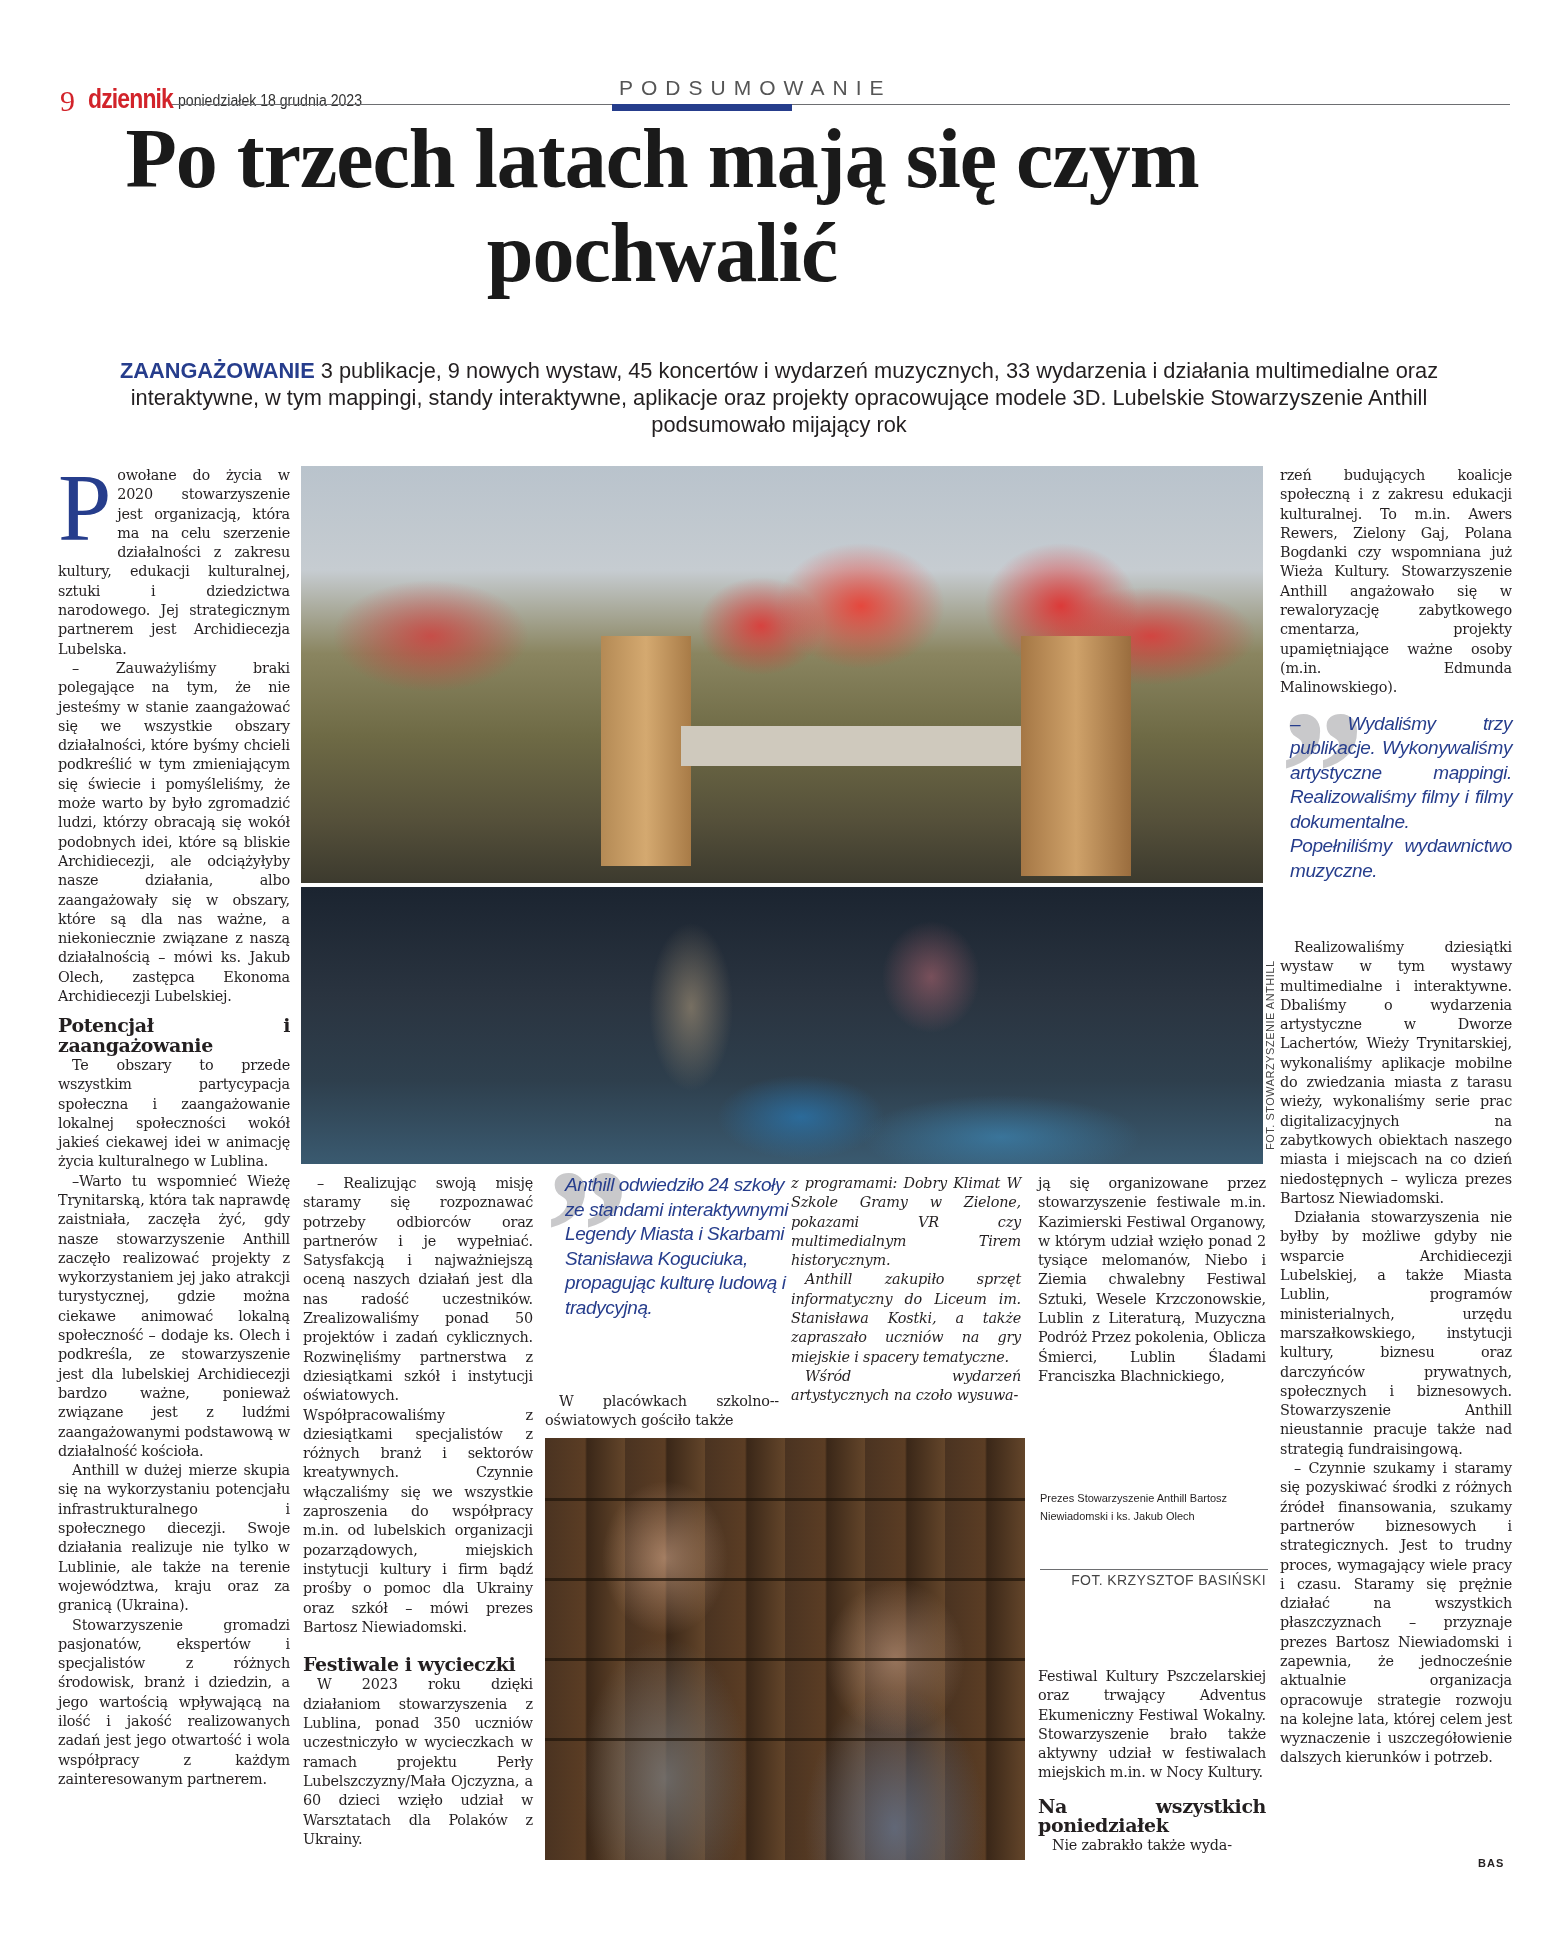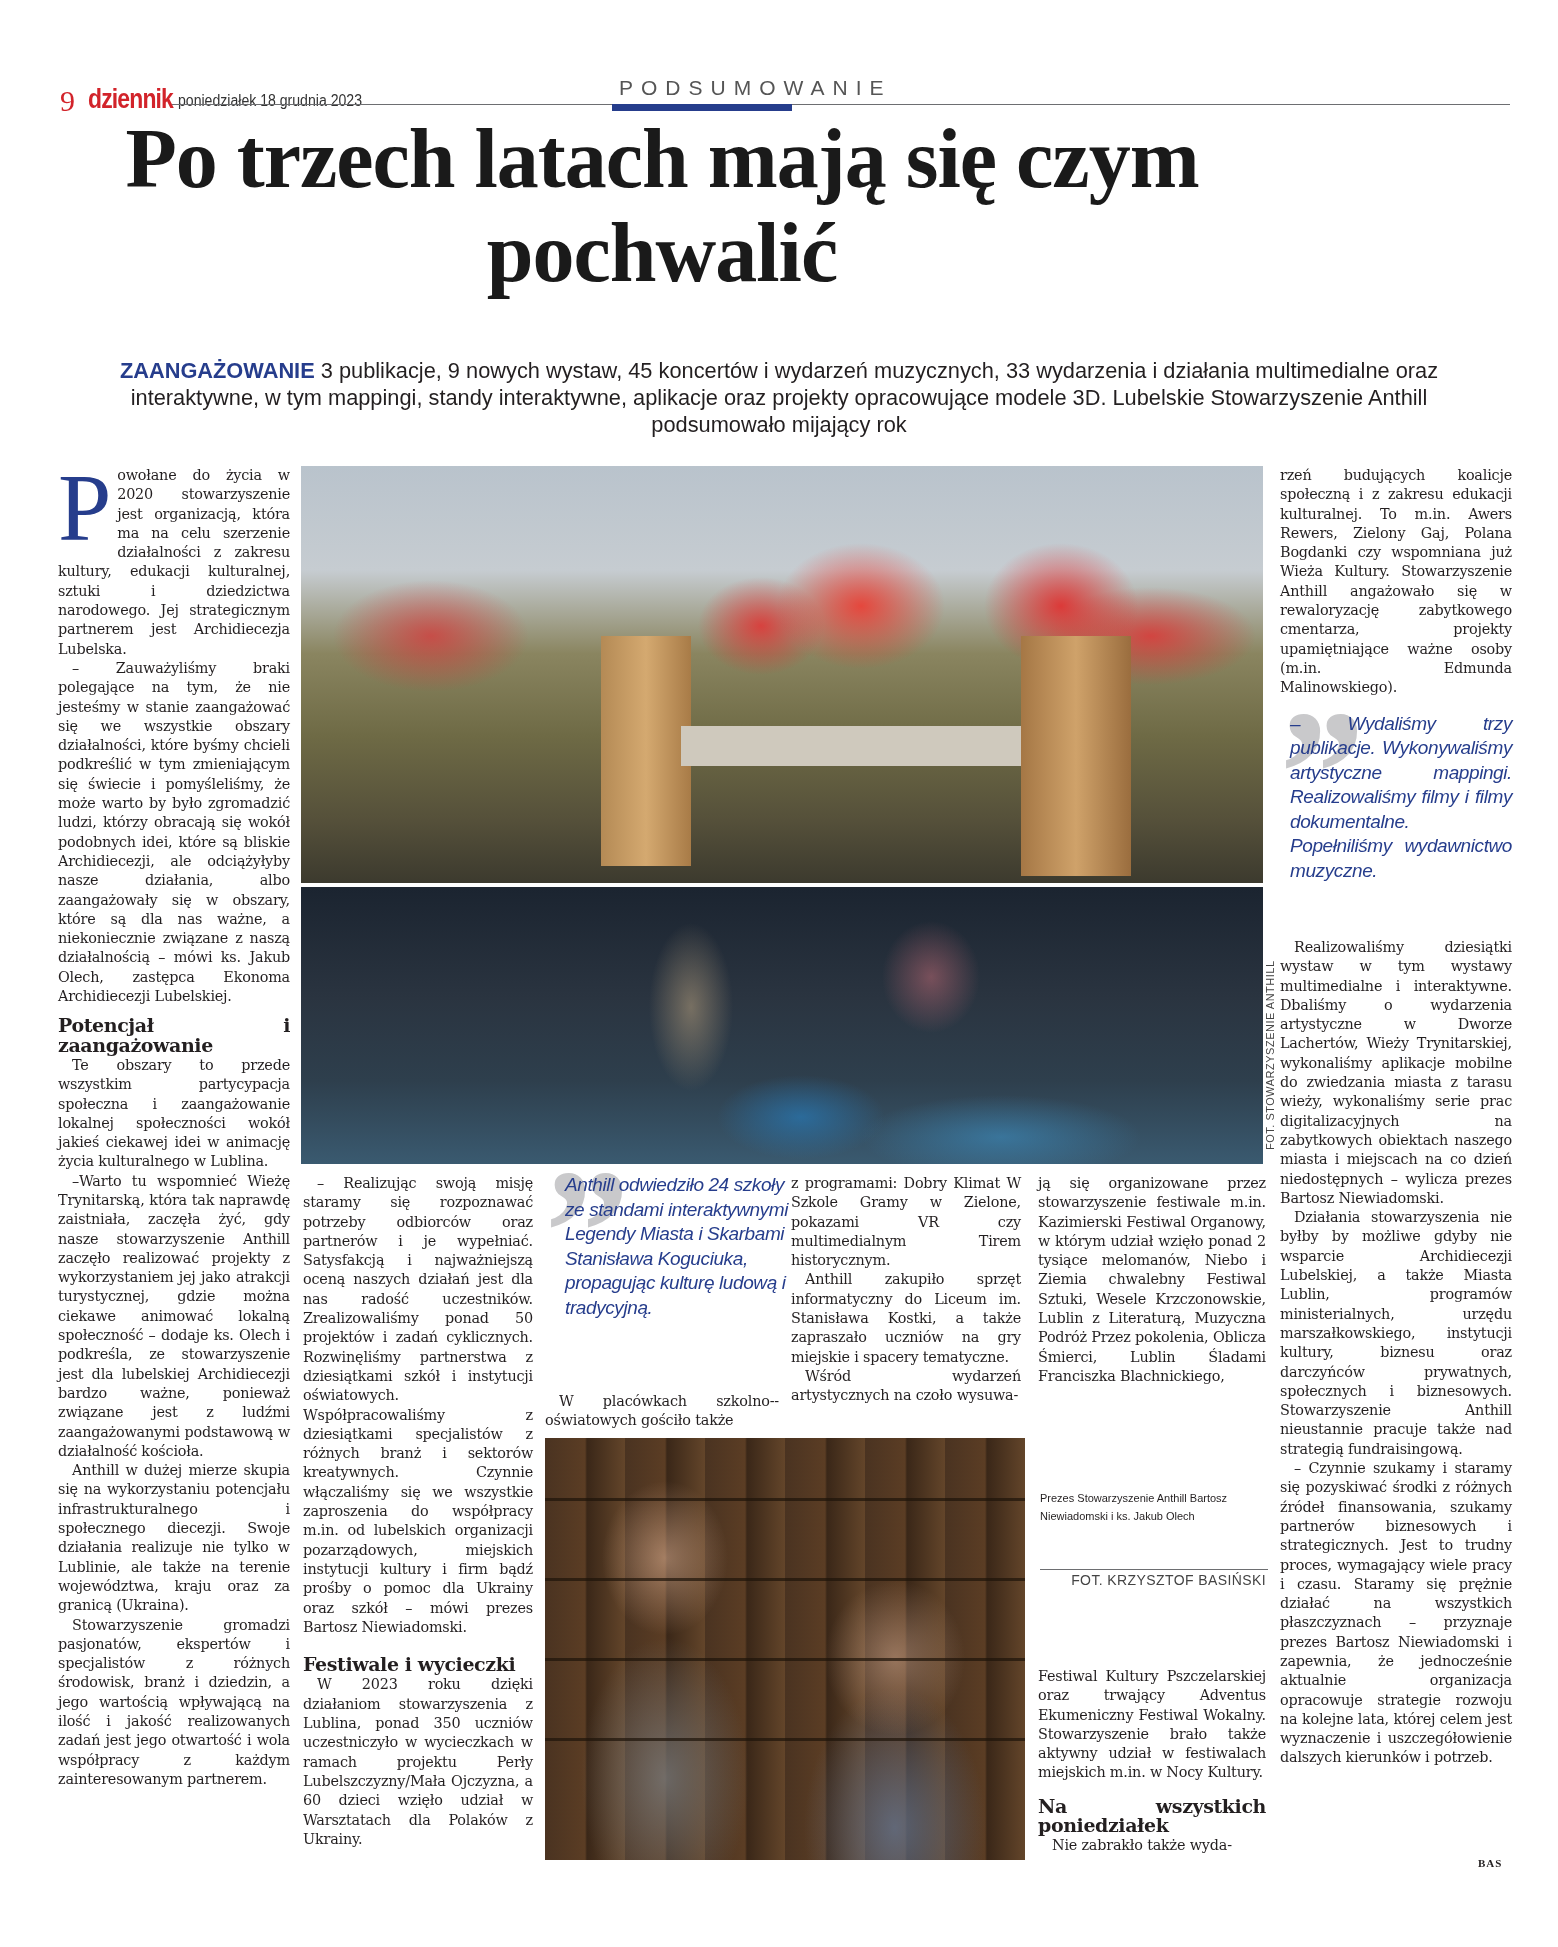--- a/index.html
+++ b/index.html
@@ -25,21 +25,21 @@
   .col { font-family: "DejaVu Serif", serif; font-size: 14.4px; line-height: 19.3px; color: #231f20; text-align: justify; letter-spacing: -0.2px; }
   .col p { text-indent: 14px; }
   .col p.noind { text-indent: 0; }
   .col h3 { font-family: "DejaVu Serif", serif; font-size: 19px; font-weight: bold; margin: 10px 0 1px 0; text-indent: 0; letter-spacing: -0.4px; }
   .dropcap { float: left; font-family: "Liberation Serif", serif; font-size: 96px; line-height: 76px; color: #263d8c; margin: 4px 6px 0 0; }
 
   .c1 { left: 58px; top: 466px; width: 232px; }
   .c2 { left: 303px; top: 1174px; width: 230px; }
   .c3a { left: 545px; top: 1173px; width: 244px; }
   .c3b { left: 545px; top: 1392px; width: 234px; }
-  .c4 { left: 791px; top: 1174px; width: 230px; }
+  .c4 { left: 791px; top: 1174px; width: 230px; font-style: italic; }
   .c5 { left: 1038px; top: 1174px; width: 228px; }
   .c5b { left: 1038px; top: 1667px; width: 228px; }
   .c6a { left: 1280px; top: 466px; width: 232px; }
   .c6b { left: 1280px; top: 938px; width: 232px; }
 
   
   .pq { font-family: "Liberation Sans", sans-serif; font-style: italic; color: #263d8c; font-size: 19px; line-height: 24.5px; letter-spacing: -0.4px; }
   .pq-mark { position: absolute; font-family: "Liberation Serif", serif; font-weight: bold; color: #c9c9cb; font-size: 180px; line-height: 180px; z-index: 0; }
   .pq-text { position: relative; z-index: 1; }
 
@@ -72,21 +72,21 @@
       radial-gradient(ellipse 120px 200px at 120px 340px, rgba(120,120,120,0.8), rgba(120,120,120,0) 70%),
       radial-gradient(ellipse 130px 200px at 350px 390px, rgba(100,115,140,0.8), rgba(100,115,140,0) 70%),
       repeating-linear-gradient(90deg, #4a3321 0px, #5b3d24 40px, #3a2718 42px, #63452a 80px),
       #4a3321; }
   .ph3 .shelf { position:absolute; left:0; right:0; height:3px; background: rgba(30,20,10,0.7); }
 
   .caption { left: 1040px; top: 1490px; width: 228px; font-family: "Liberation Sans", sans-serif; font-size: 11px; line-height: 17.5px; color: #231f20; }
   .cap-line { left: 1040px; top: 1569px; width: 228px; height: 1px; background: #6d6e71; }
   .cap-credit { left: 1040px; top: 1572px; width: 226px; text-align: right; font-family: "Liberation Sans", sans-serif; font-size: 14px; letter-spacing: 0.4px; color: #444; }
 
-  .sig { left: 1478px; top: 1857px; font-family: Liberation Serif, serif; font-weight: bold; font-size: 11px; letter-spacing: 1px; color: #231f20; text-align: center; }
+  .sig { left: 1478px; top: 1857px; font-family: Liberation Sans, sans-serif; font-weight: bold; font-size: 11px; letter-spacing: 1px; color: #231f20; text-align: center; }
 </style>
 </head>
 <body>
 
 <div class="abs hdr-num">9</div>
 <div class="abs hdr-logo">dziennik</div>
 <div class="abs hdr-date">poniedziałek 18 grudnia 2023</div>
 <div class="abs hdr-line"></div>
 <div class="abs hdr-section">PODSUMOWANIE</div>
 <div class="abs hdr-bar"></div>

